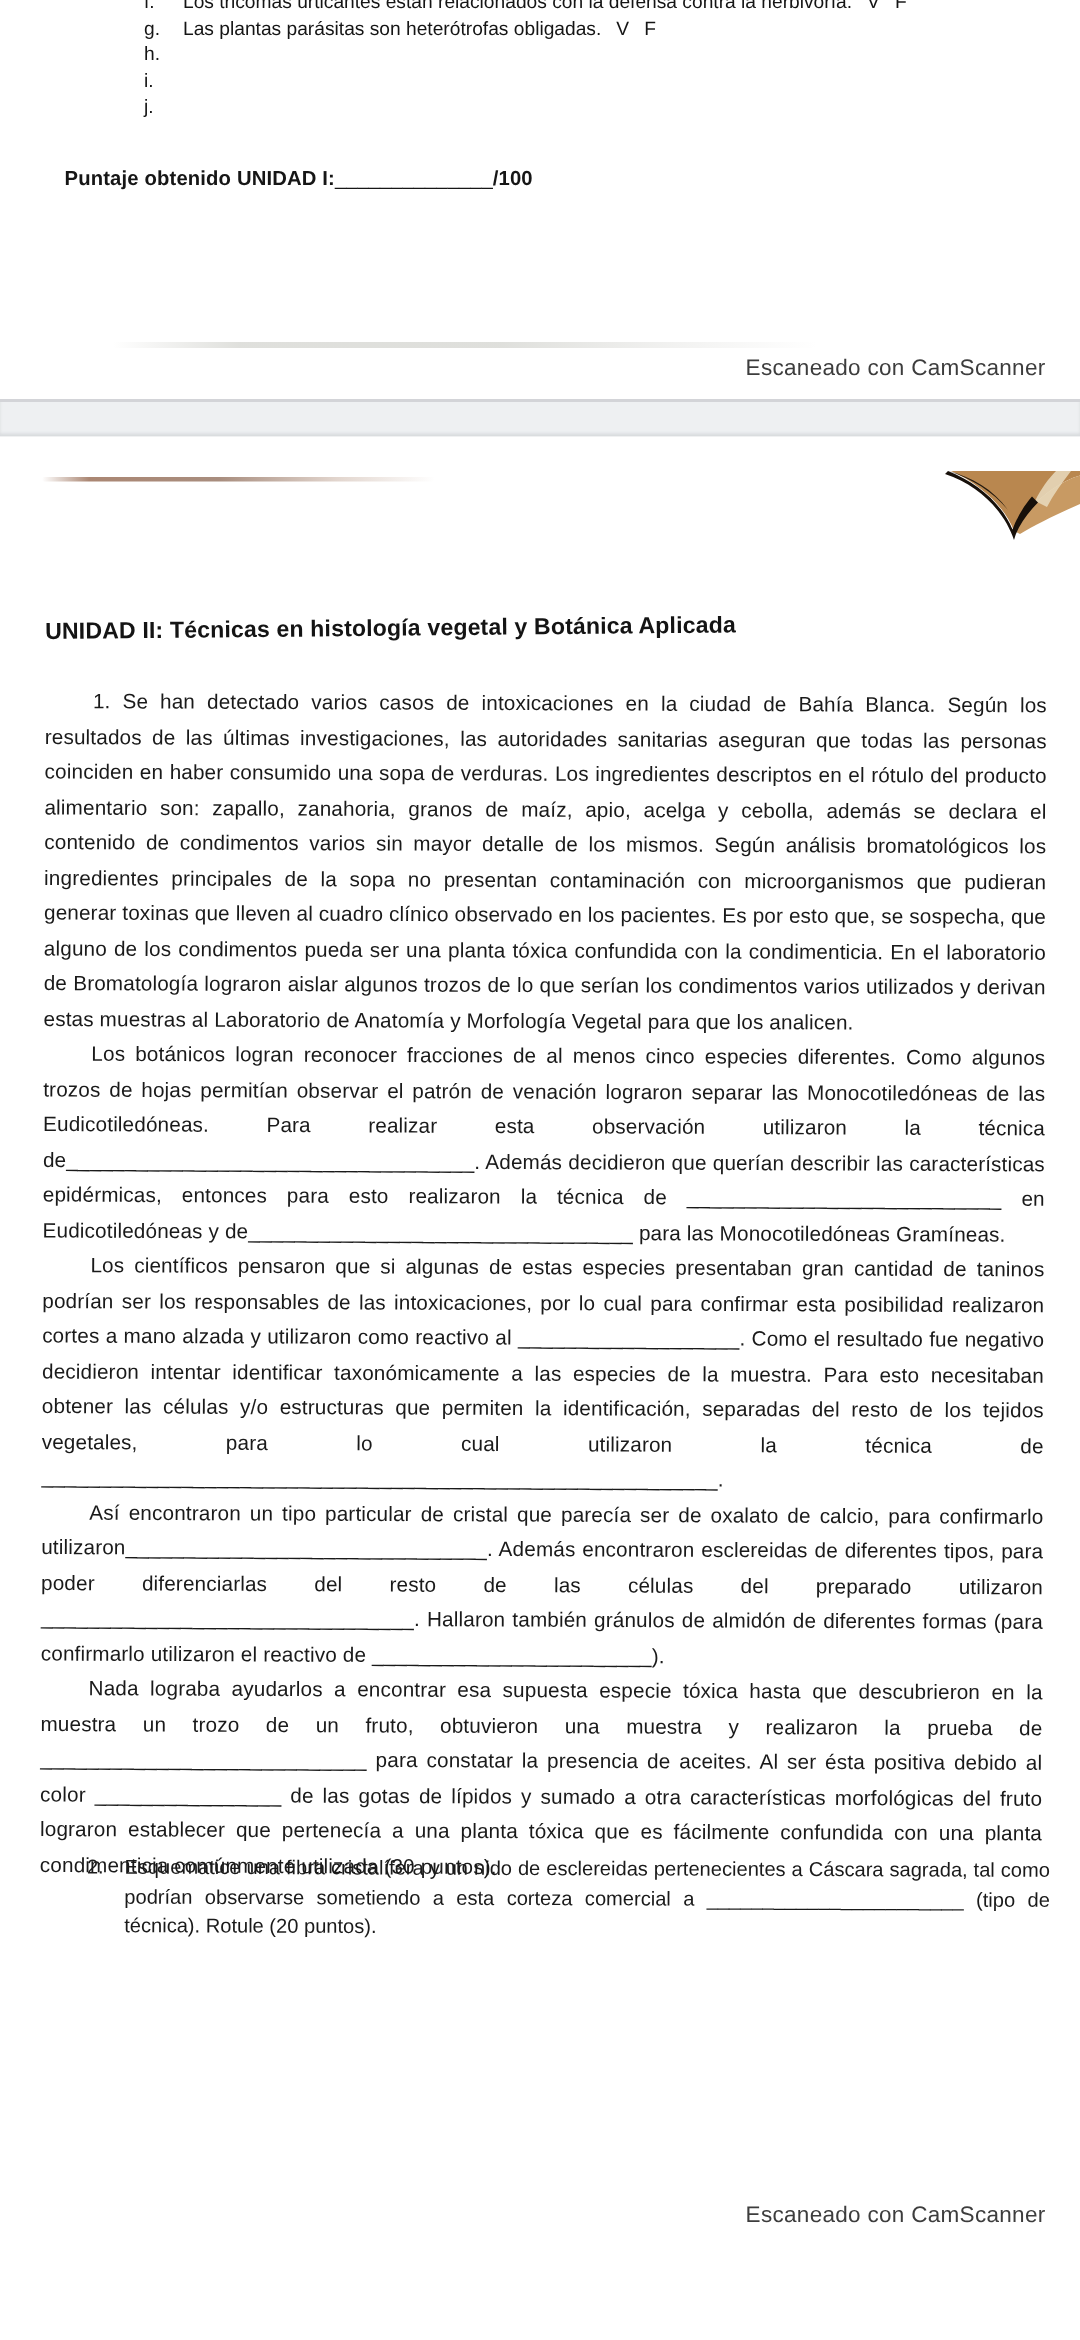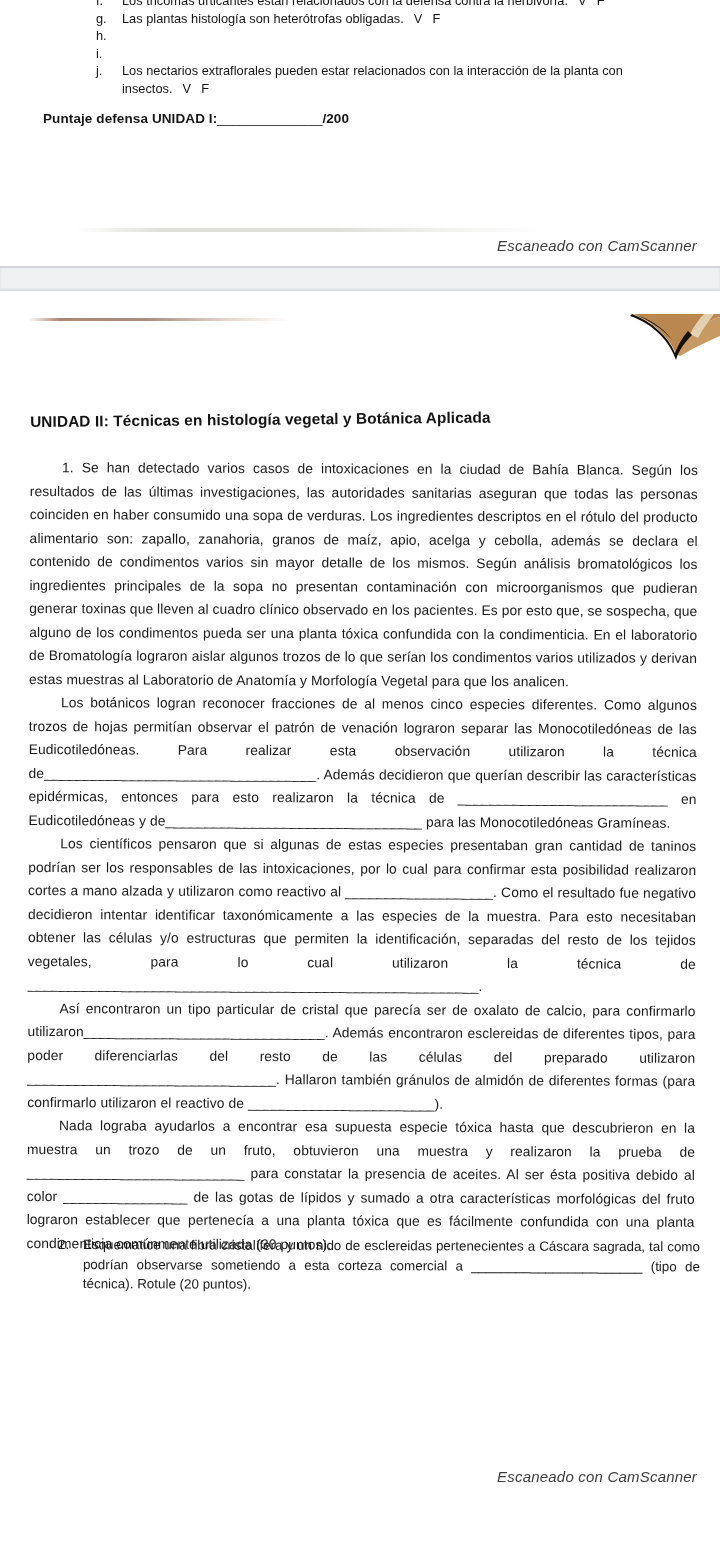--- a/index.html
+++ b/index.html
@@ -24,21 +24,21 @@
   .tf-vf{white-space:pre;margin-left:10px;letter-spacing:1px;}
 
   .score-line{position:absolute;left:43px;top:111px;font-size:13.5px;
               font-weight:bold;color:#161616;letter-spacing:.1px;}
   .score-blank{font-weight:normal;letter-spacing:0;}
 
   .smudge1{position:absolute;left:75px;top:228px;width:470px;height:4px;border-radius:2px;
            background:linear-gradient(90deg,rgba(150,150,140,0) 0%,rgba(150,152,140,.30) 18%,
              rgba(148,150,138,.30) 55%,rgba(150,150,140,.12) 80%,rgba(150,150,140,0) 100%);}
 
-  .watermark{position:absolute;right:23px;font-size:15px;color:#3d3d3d;letter-spacing:.2px;font-style:italic;}
+  .watermark{position:absolute;right:23px;font-size:15px;color:#3d3d3d;letter-spacing:.2px;}
   .wm1{top:237px;}
   .wm2{top:1177px;}
 
   
   .smudge2{position:absolute;left:28px;top:27px;width:262px;height:3px;border-radius:2px;
            background:linear-gradient(90deg,rgba(130,75,45,0) 0%,rgba(125,70,40,.65) 12%,
              rgba(110,65,40,.6) 45%,rgba(140,90,60,.25) 75%,rgba(140,90,60,0) 100%);}
 
   .corner-curl{position:absolute;left:618px;top:23px;width:102px;height:47px;}
 
@@ -67,37 +67,35 @@
 <body>
 
 <div class="page page1">
   <div class="tf-list">
     <div class="tf-item">
       <span class="tf-letter">f.</span>
       <span><span class="tf-text">Los tricomas urticantes están relacionados con la defensa contra la herbivoría.</span><span class="tf-vf">V  F</span></span>
     </div>
     <div class="tf-item">
       <span class="tf-letter">g.</span>
-      <span><span class="tf-text">Las plantas histología son heterótrofas obligadas.</span><span class="tf-vf">V  F</span></span>
+      <span><span class="tf-text">Las plantas parásitas son heterótrofas obligadas.</span><span class="tf-vf">V  F</span></span>
     </div>
     <div class="tf-item">
       <span class="tf-letter">h.</span>
     </div>
     <div class="tf-item">
       <span class="tf-letter">i.</span>
     </div>
     <div class="tf-item">
       <span class="tf-letter">j.</span>
-      <span><span class="tf-text">Los nectarios extraflorales pueden estar relacionados con la interacción de la planta con
-insectos.</span><span class="tf-vf">V  F</span></span>
     </div>
   </div>
 
   <div class="score-line">
-    <span>Puntaje defensa UNIDAD I:</span><span class="score-blank">______________</span><span>/200</span>
+    <span>Puntaje obtenido UNIDAD I:</span><span class="score-blank">______________</span><span>/100</span>
   </div>
 
   <div class="smudge1"></div>
   <div class="watermark wm1">Escaneado con CamScanner</div>
 </div>
 
 <div class="divider"></div>
 
 <div class="page page2">
   <div class="smudge2"></div>

